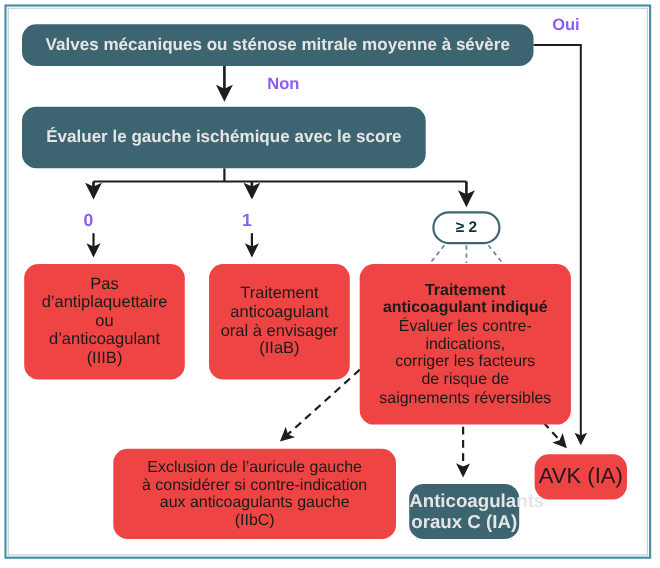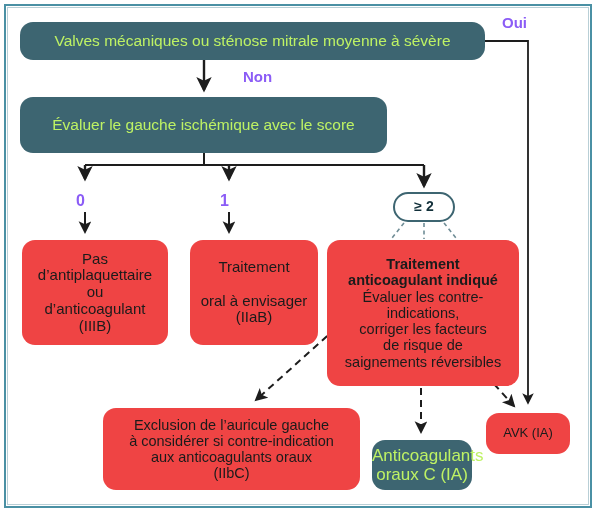--- a/index.html
+++ b/index.html
@@ -38,23 +38,23 @@
     box-sizing:border-box;
     display:flex;
     align-items:center;
     justify-content:center;
     text-align:center;
     line-height:1.12;
   }
   .node .txt{display:block;width:100%;}
   .node-dark{
     background:#3d6571;
-    color:#bef264;
+    color:#e5e5e5;
     border-radius:13px;
-    font-weight:normal;
+    font-weight:bold;
     text-align:center;
   }
   .node-light{
     background:#ef4444;
     color:#1b1b1b;
     border-radius:13px;
   }
   .node-outline{
     background:#ffffff;
     color:#12303a;
@@ -65,21 +65,21 @@
 
   
   #box-valves{ left:20px;  top:22px;  width:465px; height:38px; font-size:15.5px; }
   #box-score { left:20px;  top:97px;  width:367px; height:56px; font-size:15.5px; }
   #box-zero  { left:22px;  top:240px; width:146px; height:105px; font-size:15px; }
   #box-one   { left:190px; top:240px; width:128px; height:105px; font-size:15px; }
   #box-ge2   { left:393px; top:192px; width:62px;  height:30px;  font-size:14px; }
   #box-trait { left:327px; top:240px; width:192px; height:146px; font-size:14.5px; }
   #box-excl  { left:103px; top:408px; width:257px; height:82px;  font-size:14.5px; }
   #box-aoc   { left:372px; top:440px; width:100px; height:50px;  font-size:17px; }
-  #box-avk   { left:486px; top:413px; width:84px;  height:41px;  font-size:13px; }
+  #box-avk   { left:486px; top:413px; width:84px;  height:41px;  font-size:20px; }
 
   .b{font-weight:bold;}
   sub{font-size:0.72em; vertical-align:-0.22em;}
 
   
   .edge-label{
     position:absolute;
     font-weight:bold;
     color:#8b5cf6;
     white-space:nowrap;
@@ -183,21 +183,21 @@
       <span>d’antiplaquettaire</span><br>
       <span>ou</span><br>
       <span>d’anticoagulant</span><br>
       <span>(IIIB)</span>
     </span>
   </div>
 
   <div class="node node-light" id="box-one">
     <span class="txt">
       <span>Traitement</span><br>
-      <br>
+      <span>anticoagulant</span><br>
       <span>oral à envisager</span><br>
       <span>(IIaB)</span>
     </span>
   </div>
 
   <div class="node node-light" id="box-trait">
     <span class="txt">
       <span class="b">Traitement</span><br>
       <span class="b">anticoagulant indiqué</span><br>
       <span>Évaluer les contre-</span><br>
@@ -205,21 +205,21 @@
       <span>corriger les facteurs</span><br>
       <span>de risque de</span><br>
       <span>saignements réversibles</span>
     </span>
   </div>
 
   <div class="node node-light" id="box-excl">
     <span class="txt">
       <span>Exclusion de l’auricule gauche</span><br>
       <span>à considérer si contre-indication</span><br>
-      <span>aux anticoagulants oraux</span><br>
+      <span>aux anticoagulants gauche</span><br>
       <span>(IIbC)</span>
     </span>
   </div>
 
   <div class="node node-dark" id="box-aoc">
     <span class="txt">
       <span>Anticoagulants</span><br>
       <span>oraux C (IA)</span>
     </span>
   </div>

